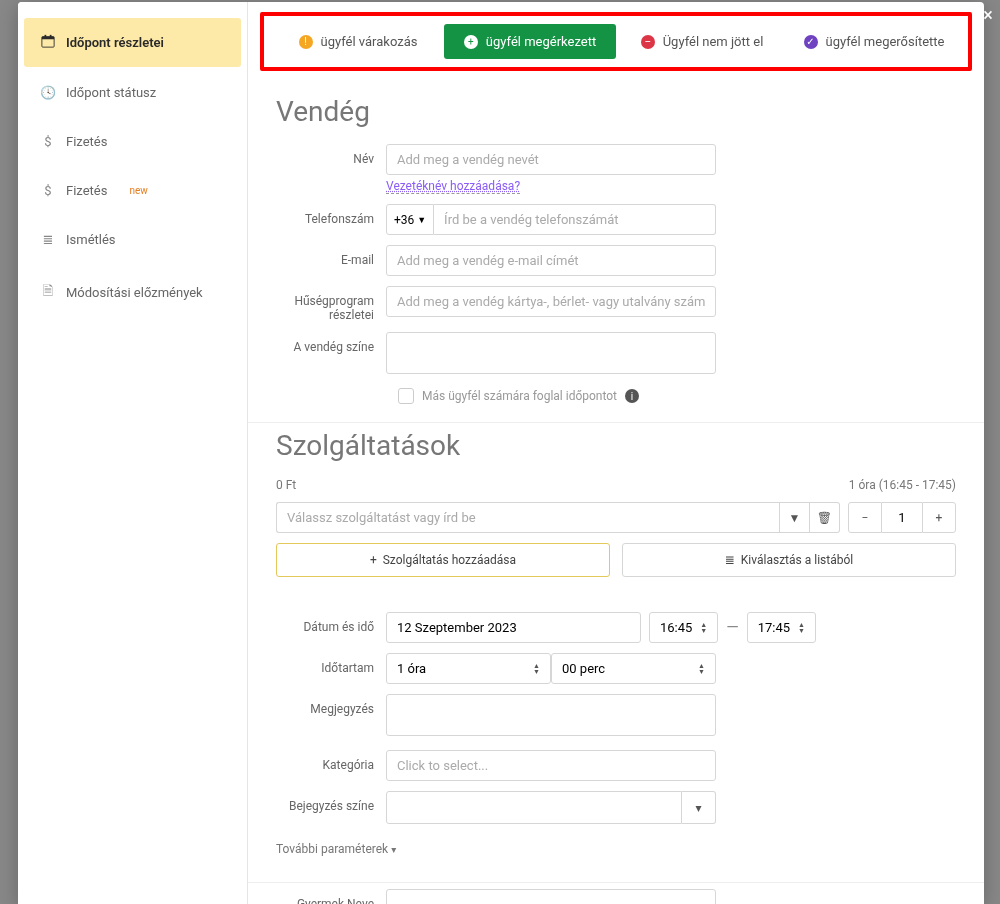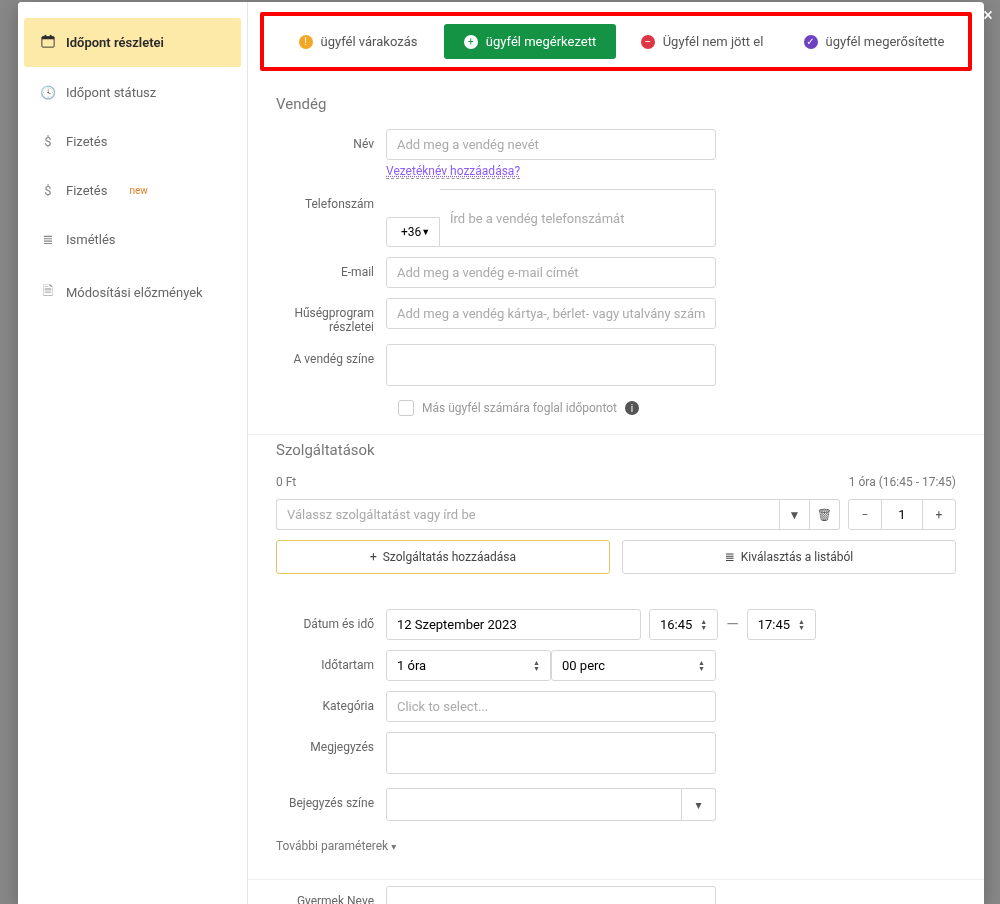--- a/index.html
+++ b/index.html
@@ -92,21 +92,21 @@
   .dot-yellow { background:#f5a623; color:#fff;}
   .dot-green { background:#fff; color:#149345;}
   .dot-red { background:#dc3545; color:#fff;}
   .dot-purple { background:#6f42c1; color:#fff;}
   
   .section {
     padding: 6px 28px 18px 28px;
     border-bottom: 1px solid #eee;
   }
   .section h2 {
-    font-size: 15px;
+    font-size: 28px;
     font-weight: 400;
     color: #777;
     margin-bottom: 16px;
   }
   .form-row {
     display: flex;
     align-items: flex-start;
     margin-bottom: 10px;
   }
   .form-row label {
@@ -124,21 +124,21 @@
     border-radius: 3px;
     padding: 7px 10px;
     font-size: 13px;
     color: #4d7c0f;
     font-family: inherit;
   }
   input[type=text]::placeholder, textarea::placeholder { color: #aaa; }
   textarea { resize: none; height: 42px; }
   .link { color: #8b5cf6; font-size: 12px; text-decoration: underline dotted; cursor: pointer; display:inline-block; margin-top:4px; border-bottom:1px dashed #999;}
   .phone-group { display:flex; gap:0;}
-  .phone-prefix { width: 54px; border:1px solid #d6d6d6; border-radius:3px 0 0 3px; padding:7px 14px; font-size:12px; background:#fff; display:flex; align-items:center; justify-content:space-between;margin-top:28px;}
+  .phone-prefix { width: 54px; border:1px solid #d6d6d6; border-radius:3px 0 0 3px; padding:7px 7px; font-size:12px; background:#fff; display:flex; align-items:center; justify-content:space-between;}
   .phone-group input { border-radius:0 3px 3px 0; border-left:none;}
   .checkbox-row { display:flex; align-items:center; gap:8px; margin-left:122px; font-size:12px; color:#999;}
   .checkbox-row .cb { width:16px; height:16px; border:1px solid #ccc; border-radius:3px;}
   .info-icon { width:14px;height:14px;border-radius:50%;background:#555;color:#fff;font-size:10px;display:inline-flex;align-items:center;justify-content:center;}
   
   .service-meta { display:flex; justify-content:space-between; font-size:12px; color:#777; margin:6px 0 10px 0;}
   .service-row { display:flex; gap:8px; margin-bottom:10px;}
   .service-select-group { flex:1; display:flex;}
   .service-select-group input { border-radius:3px 0 0 3px;}
   .sq-btn { width:34px; border:1px solid #d6d6d6; background:#fff; display:flex; align-items:center; justify-content:center; cursor:pointer; font-size:12px; color:#555;}
@@ -350,29 +350,29 @@
             <span>00 perc</span>
             <span class="spinner">
                 <span>▲</span>
                 <span>▼</span>
               </span>
           </div>
         </div>
       </div>
 
       <div class="form-row">
-        <label>Kategória</label>
-        <div class="field">
-          <input type="text" class="cat-input" placeholder="Click to select..." style="">
-        </div>
-      </div>
-
-      <div class="form-row">
         <label>Megjegyzés</label>
         <div class="field"><textarea style=""></textarea></div>
+      </div>
+
+      <div class="form-row">
+        <label>Kategória</label>
+        <div class="field">
+          <input type="text" class="cat-input" placeholder="Click to select..." style="">
+        </div>
       </div>
 
       <div class="form-row">
         <label>Bejegyzés színe</label>
         <div class="field color-group">
           <div class="color-swatch"></div>
           <div class="sq-btn" style="border-radius:0 3px 3px 0;border-left:none;">▾</div>
         </div>
       </div>
 

